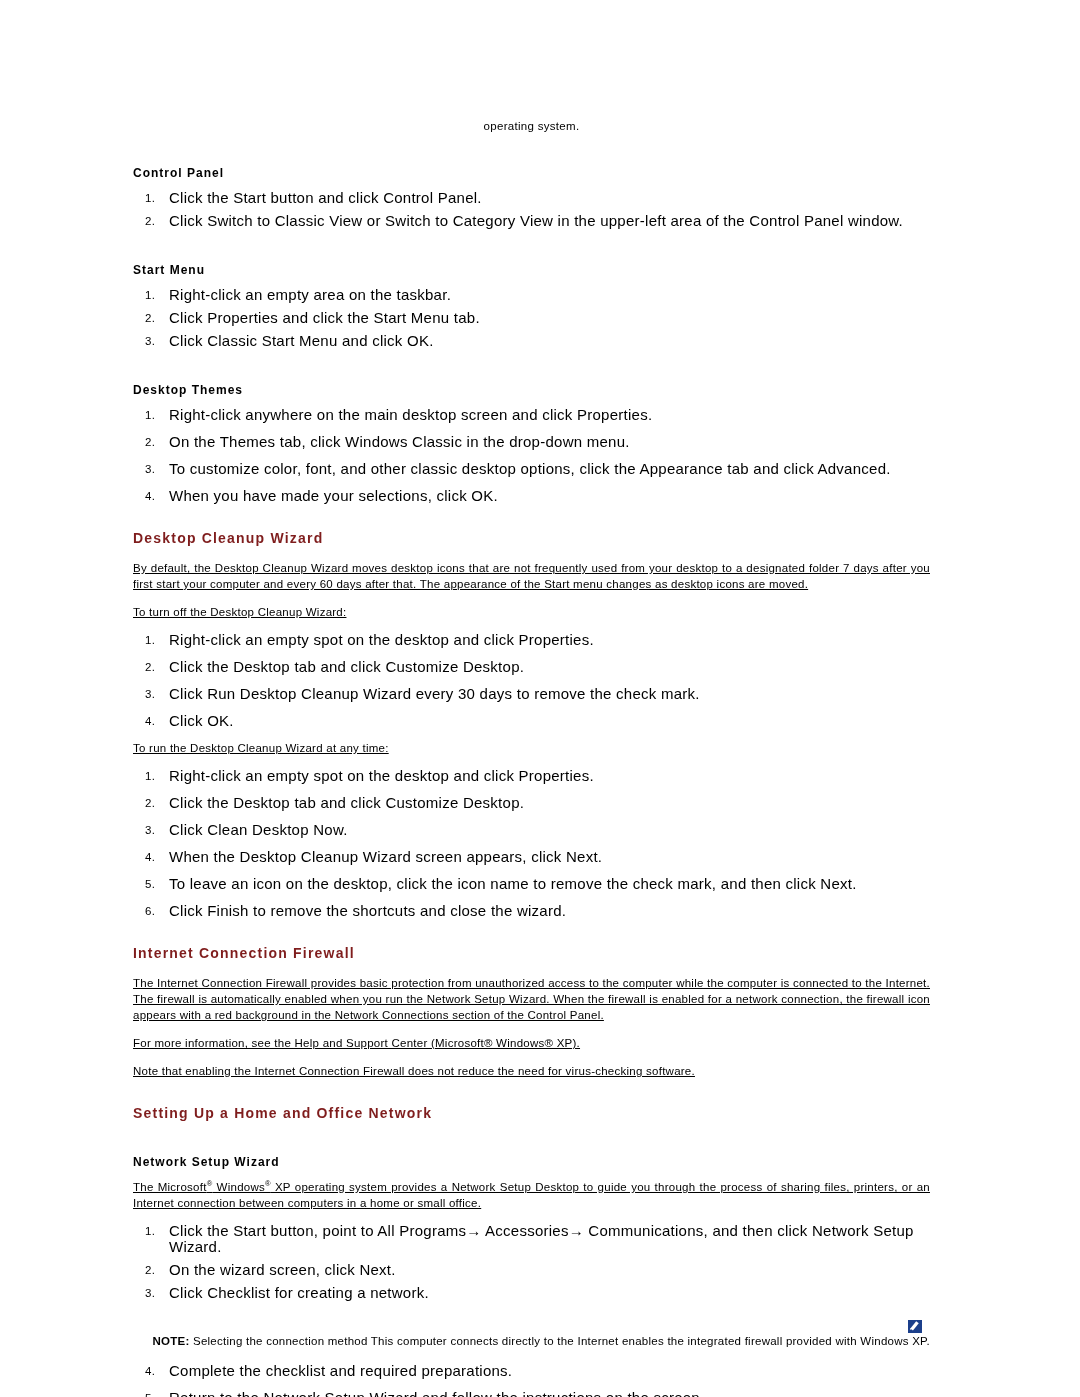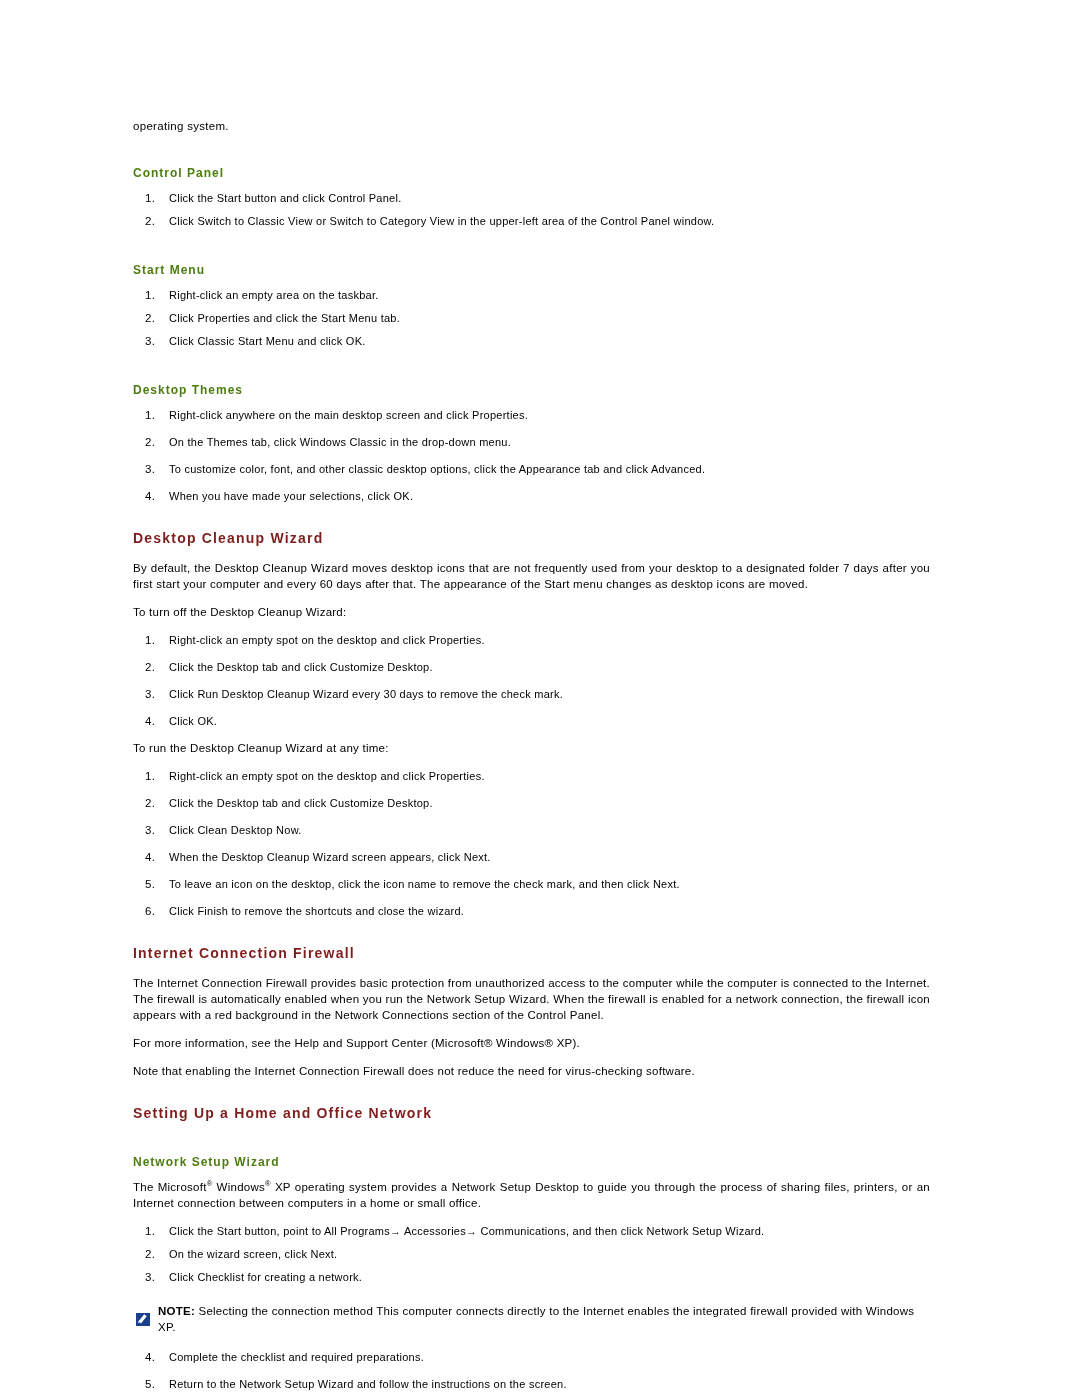--- a/index.html
+++ b/index.html
@@ -20,53 +20,55 @@
     width: 1080px;
     height: 1397px;
     box-sizing: border-box;
     padding: 120px 150px 0 133px;
   }
   .intro-line {
     font-size: 11.5px;
     color: #000;
     margin: 0 0 17px 0;
     letter-spacing: 0.3px;
+    text-align: center;
   }
   h2.section {
     font-size: 14px;
     color: #7f1d1d;
     font-weight: bold;
     letter-spacing: 1.2px;
     margin: 26px 0 14px 0;
   }
   h3.sub {
     font-size: 12px;
-    color: #4d7c0f;
+    color: #000000;
     font-weight: bold;
     letter-spacing: 1px;
     margin: 34px 0 10px 0;
   }
   p.body {
     font-size: 11.5px;
     line-height: 16px;
     margin: 0 0 12px 0;
     letter-spacing: 0.25px;
     text-align: left;
+    text-decoration: underline;
   }
   p.body.justify {
     text-align: justify;
   }
   ol.steps {
     margin: 0 0 10px 0;
     padding: 0;
     list-style: none;
     counter-reset: stepcount;
   }
   ol.steps > li {
-    font-size: 11px;
+    font-size: 15px;
     line-height: 16px;
     letter-spacing: 0.25px;
     position: relative;
     padding-left: 36px;
     margin: 0 0 11px 0;
     counter-increment: stepcount;
   }
   ol.steps > li::before {
     content: counter(stepcount) ".";
     position: absolute;
@@ -77,22 +79,23 @@
     font-size: 11.5px;
   }
   ol.steps.tight > li {
     margin-bottom: 7px;
   }
   ol.steps.start-4 {
     counter-reset: stepcount 3;
   }
   .note-row {
     display: flex;
-    align-items: center;
+    align-items: flex-end;
     margin: 18px 0 14px 0;
+    flex-direction: column;
   }
   .note-icon {
     flex: 0 0 auto;
     width: 14px;
     height: 13px;
     margin: 1px 8px 0 3px;
     position: relative;
   }
   .note-icon svg { display: block; }
   .note-text {

